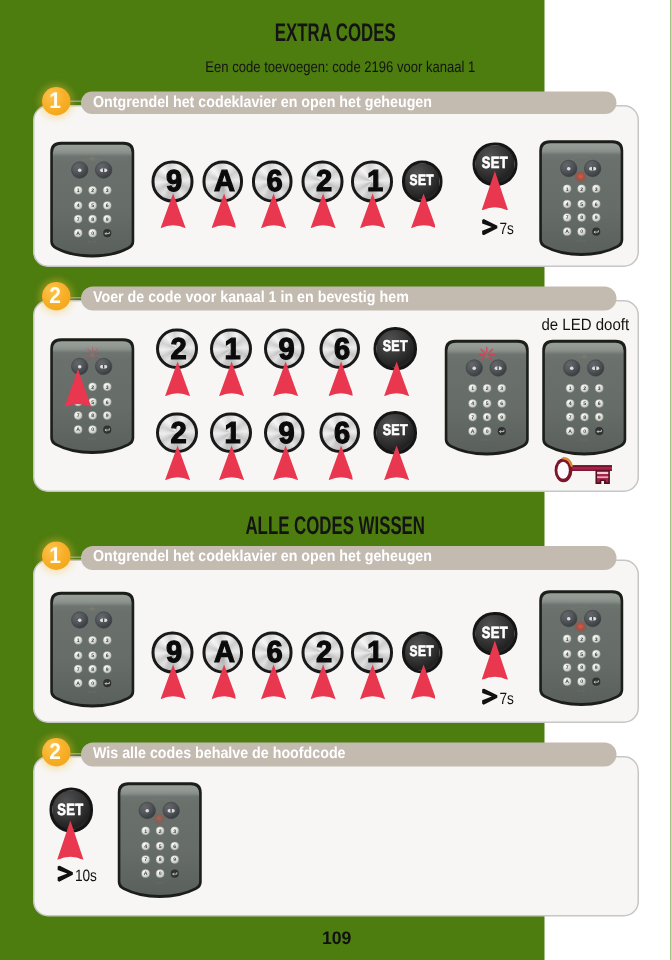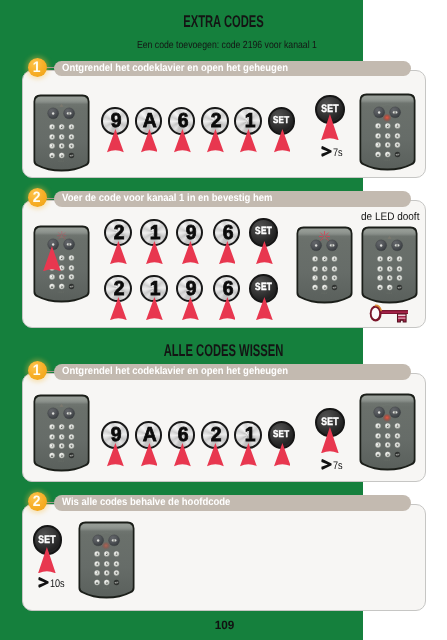--- a/index.html
+++ b/index.html
@@ -1,19 +1,19 @@
 <!DOCTYPE html>
 <html><head>
 <meta charset="utf-8">
 <style>
   html,body{margin:0;padding:0;}
   body{width:447px;height:640px;background:#fff;font-family:"Liberation Sans",sans-serif;overflow:hidden;
        -webkit-font-smoothing:antialiased;text-rendering:geometricPrecision;}
   *{-webkit-font-smoothing:antialiased;}
-  .page{position:relative;width:363px;height:640px;background:#15803d;text-decoration:underline;}
+  .page{position:relative;width:363px;height:640px;background:#4d7c0f;text-decoration:underline;}
 
   .sect-title{position:absolute;text-align:center;font-weight:bold;font-size:17px;
      color:#141414;white-space:nowrap;transform:scaleX(.66);}
   .sub-title{position:absolute;text-align:center;font-size:10.3px;color:#141414;white-space:nowrap;
      transform:scaleX(.845) translateX(4px);}
 
   .panel{position:absolute;border:1px solid #c6c6c4;border-radius:10px;background:#f7f6f4;box-sizing:border-box;}
   .hdrbar{position:absolute;height:15.8px;border-radius:8px;background:#c3bab0;box-sizing:border-box;}
   .hdrtxt{position:absolute;color:#fff;font-weight:bold;font-size:10.5px;line-height:15.8px;
      white-space:nowrap;transform:scaleX(.905);transform-origin:left center;}

